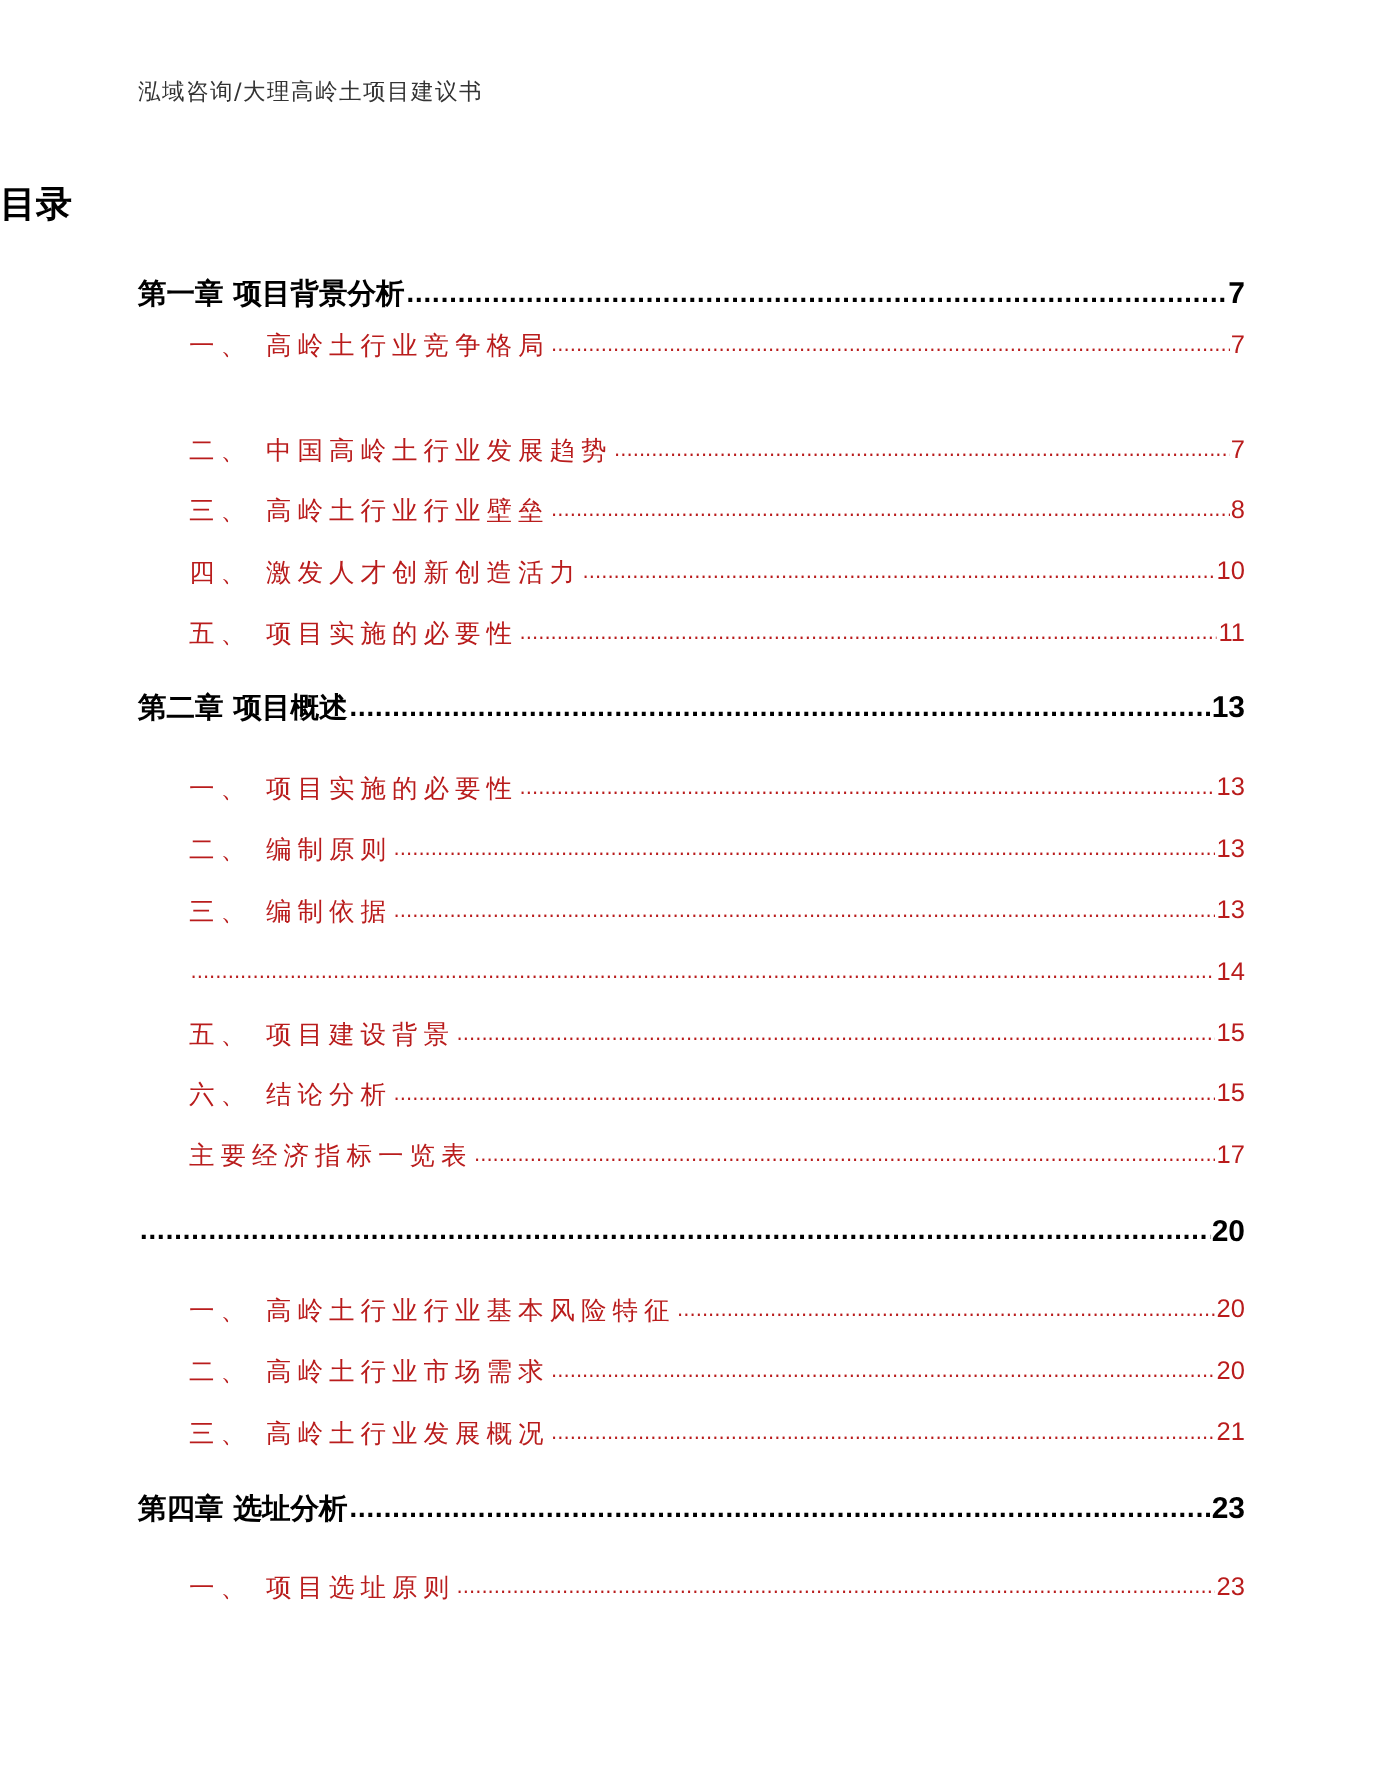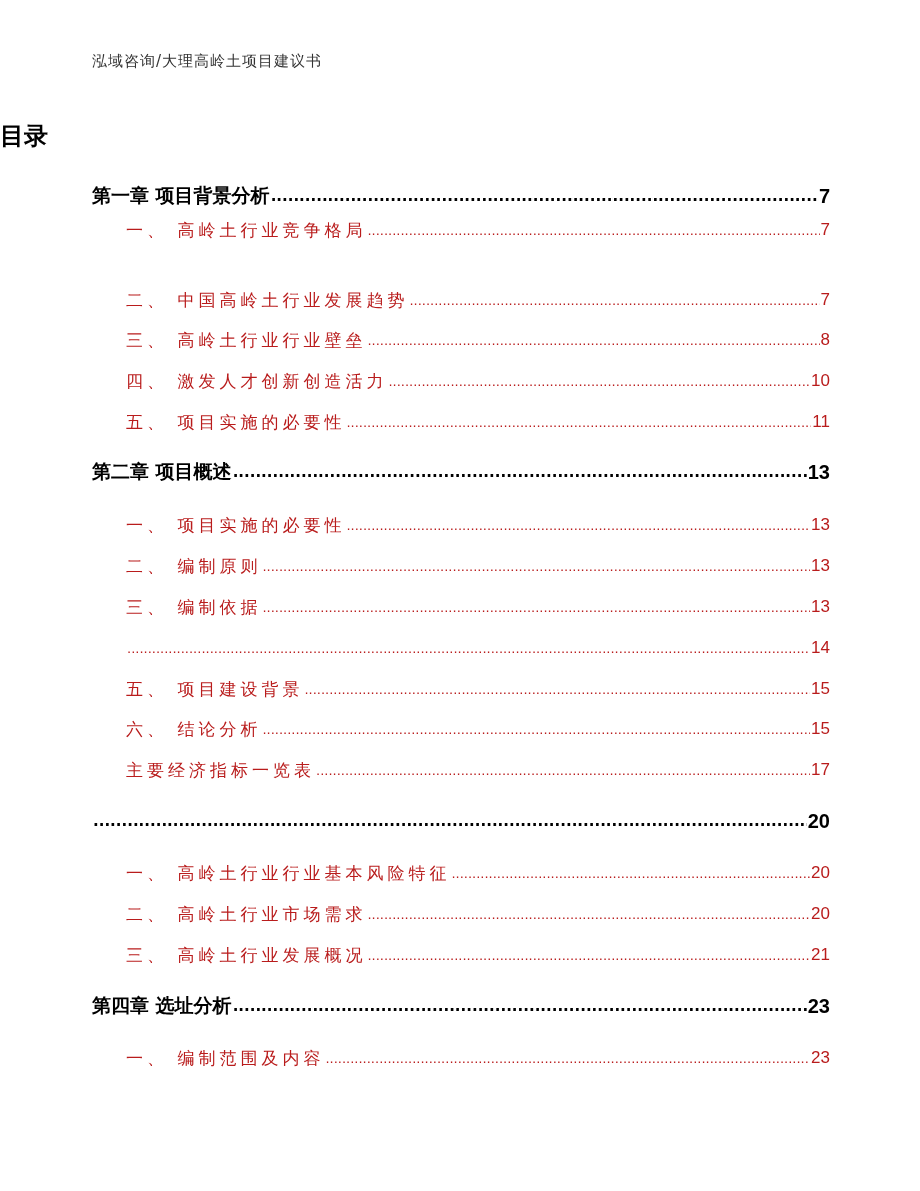--- a/index.html
+++ b/index.html
@@ -119,17 +119,17 @@
     <span class="leader"></span>
     <span class="page">21</span>
   </div>
 
   <div class="toc-line chapter" style="top:993px">
     <span class="label">第四章 选址分析</span>
     <span class="leader"></span>
     <span class="page">23</span>
   </div>
   <div class="toc-line section" style="top:1046px">
-    <span class="label">一、 编制范围及内容</span>
+    <span class="label">一、 项目选址原则</span>
     <span class="leader"></span>
     <span class="page">23</span>
   </div>
 </div>
 
 </body></html>

